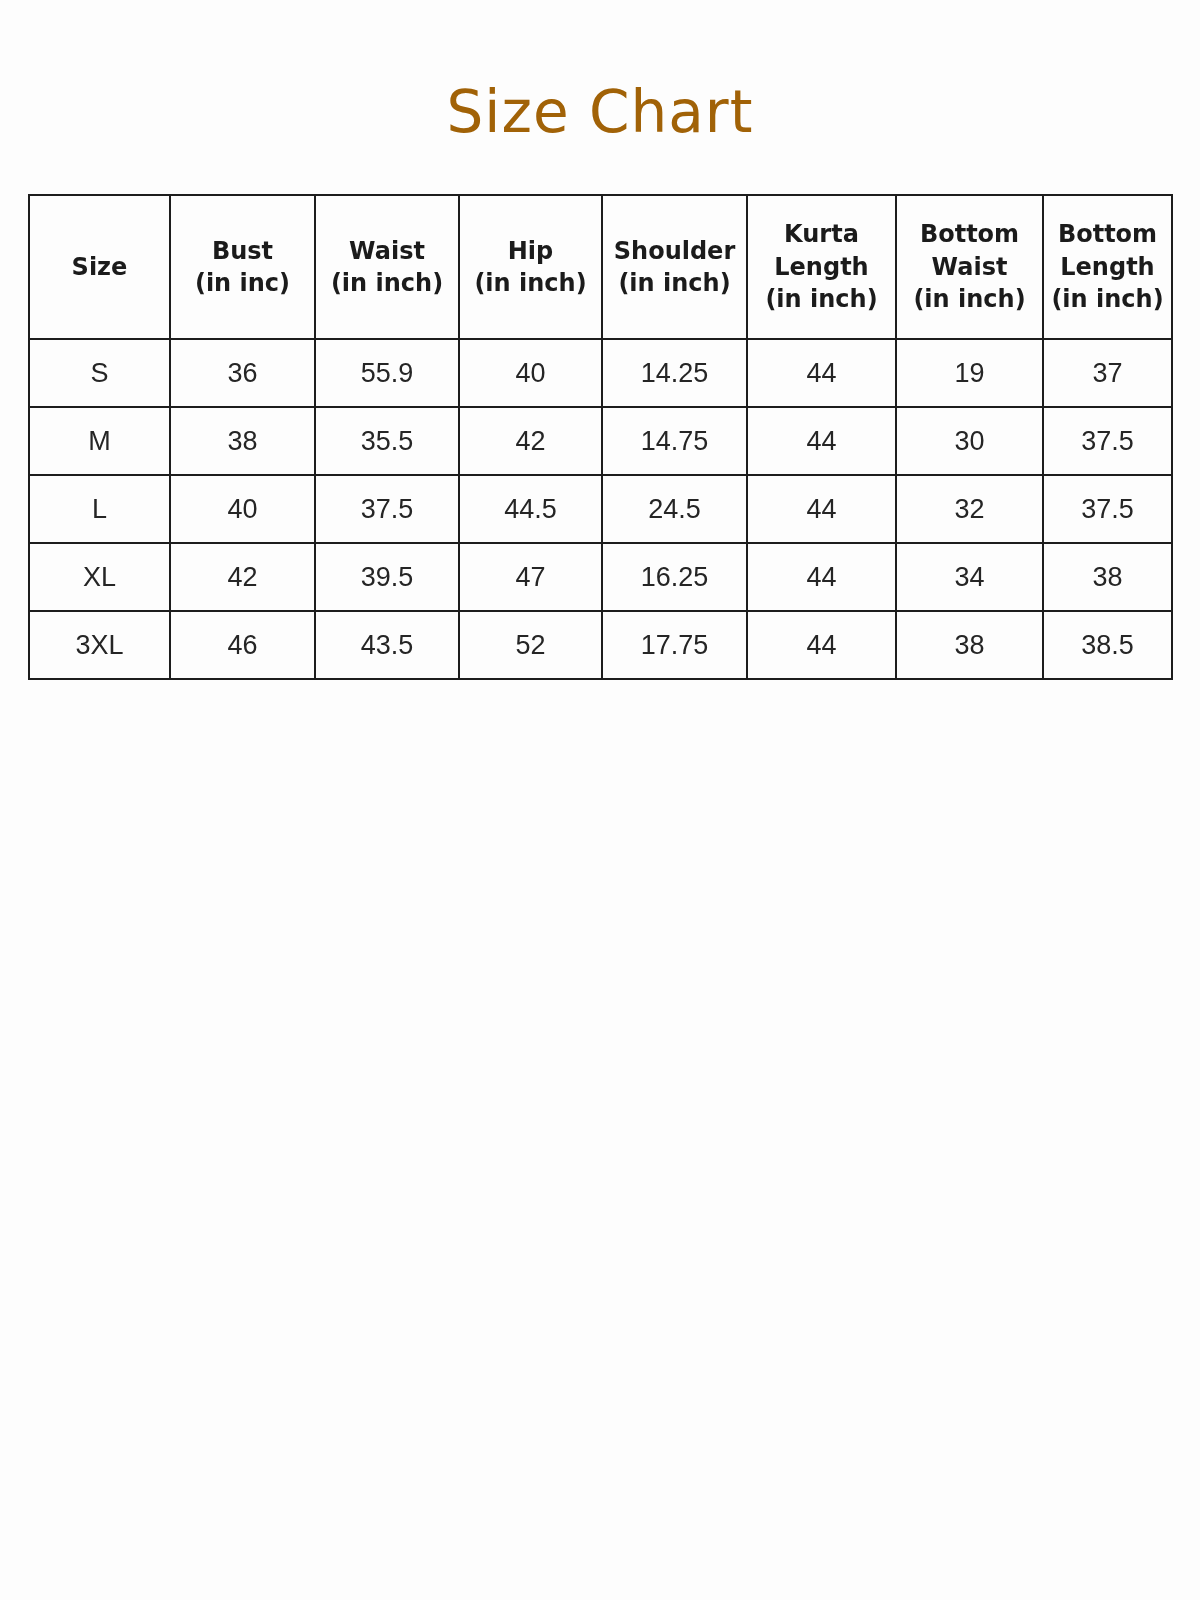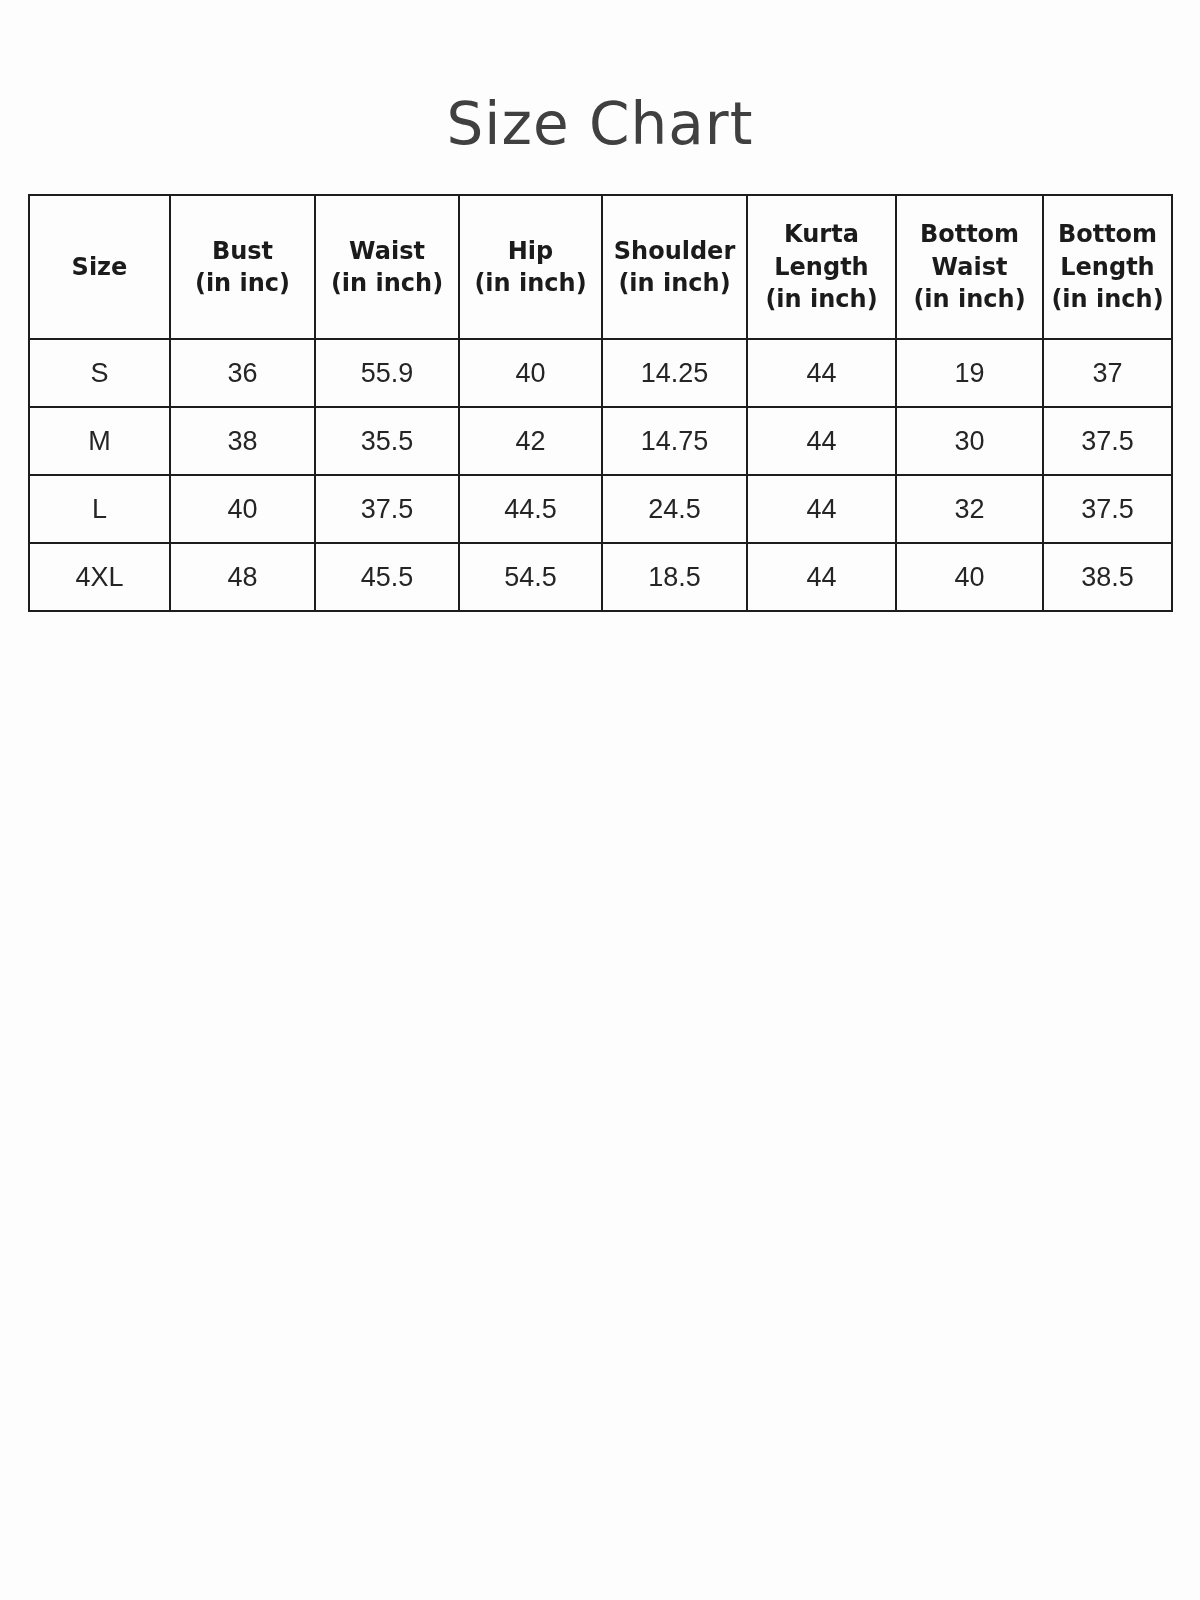--- a/index.html
+++ b/index.html
@@ -10,28 +10,28 @@
   .page {
     position: relative;
     width: 1200px;
     height: 1600px;
     background: #fdfdfd;
     overflow: hidden;
     font-family: "DejaVu Sans", sans-serif;
   }
   .page-title {
     position: absolute;
-    top: 94px;
+    top: 82px;
     left: 0;
     width: 100%;
     text-align: center;
     font-size: 58px;
     font-weight: 500;
     letter-spacing: 1px;
-    color: #404040;
+    color: #a16207;
     line-height: 1.05;
   }
   table.size-table {
     position: absolute;
     top: 194px;
     left: 28px;
     border-collapse: collapse;
     table-layout: fixed;
     background: #fdfdfd;
   }
@@ -133,25 +133,35 @@
         <td>L</td>
         <td>40</td>
         <td>37.5</td>
         <td>44.5</td>
         <td>24.5</td>
         <td>44</td>
         <td>32</td>
         <td>37.5</td>
       </tr>
       <tr>
-        <td>4XL</td>
-        <td>48</td>
-        <td>45.5</td>
-        <td>54.5</td>
-        <td>18.5</td>
+        <td>XL</td>
+        <td>42</td>
+        <td>39.5</td>
+        <td>47</td>
+        <td>16.25</td>
         <td>44</td>
-        <td>40</td>
+        <td>34</td>
+        <td>38</td>
+      </tr>
+      <tr>
+        <td>3XL</td>
+        <td>46</td>
+        <td>43.5</td>
+        <td>52</td>
+        <td>17.75</td>
+        <td>44</td>
+        <td>38</td>
         <td>38.5</td>
       </tr>
     </tbody>
   </table>
 
 </div>
 
 </body></html>

